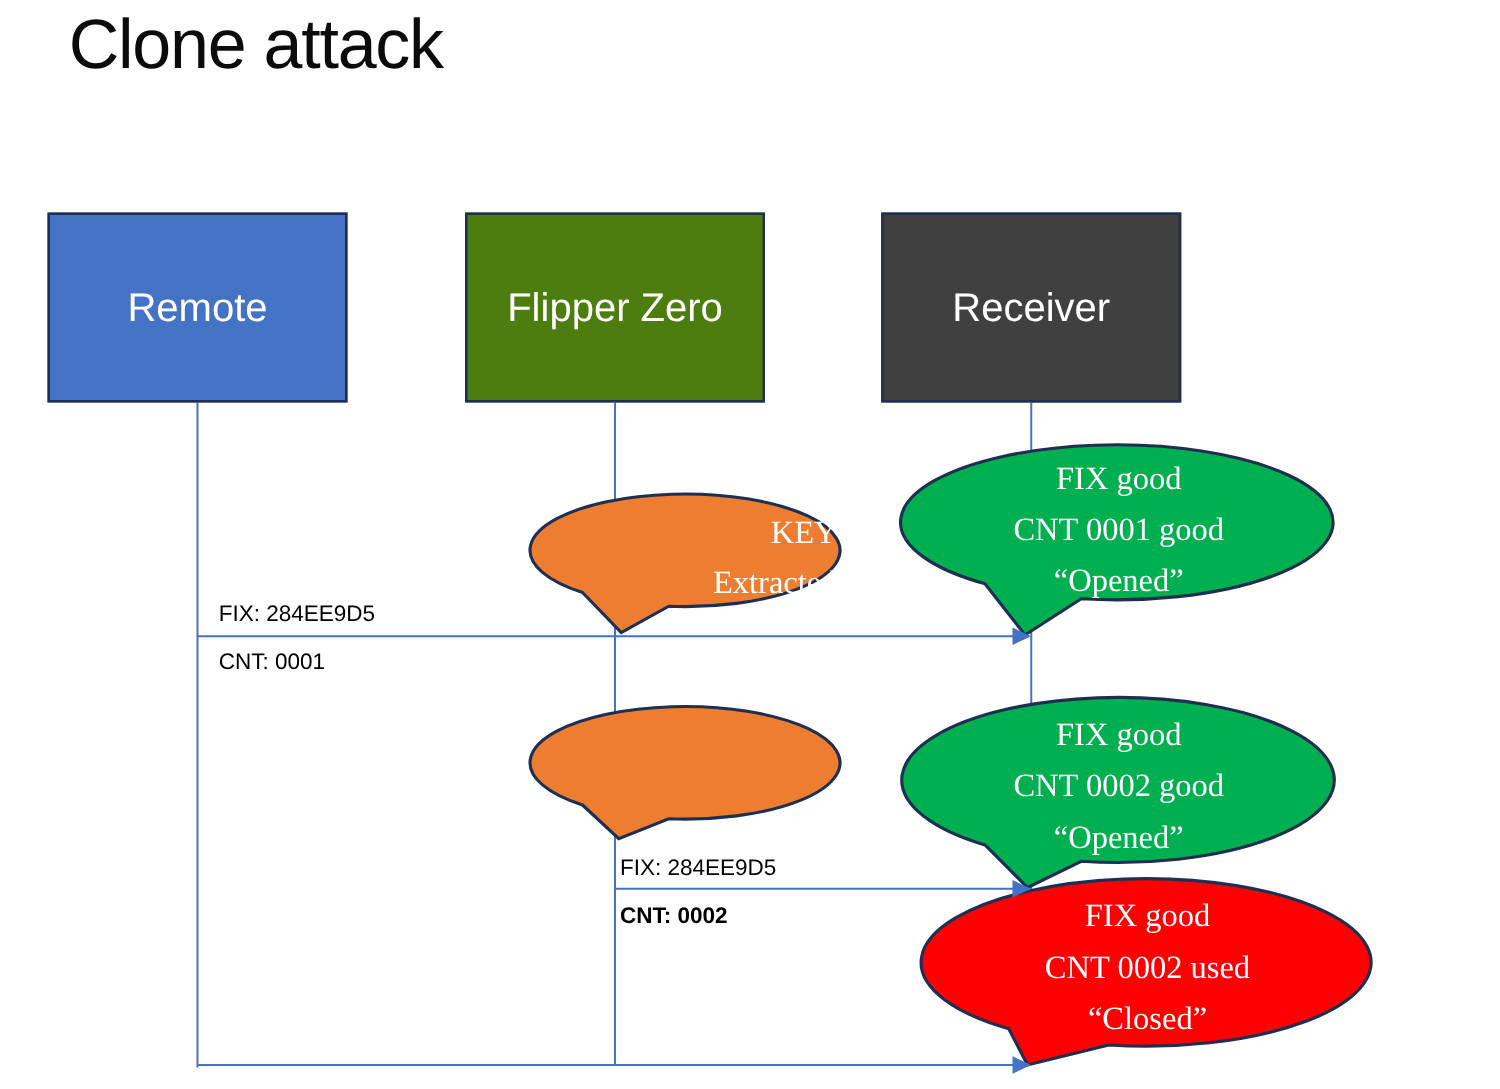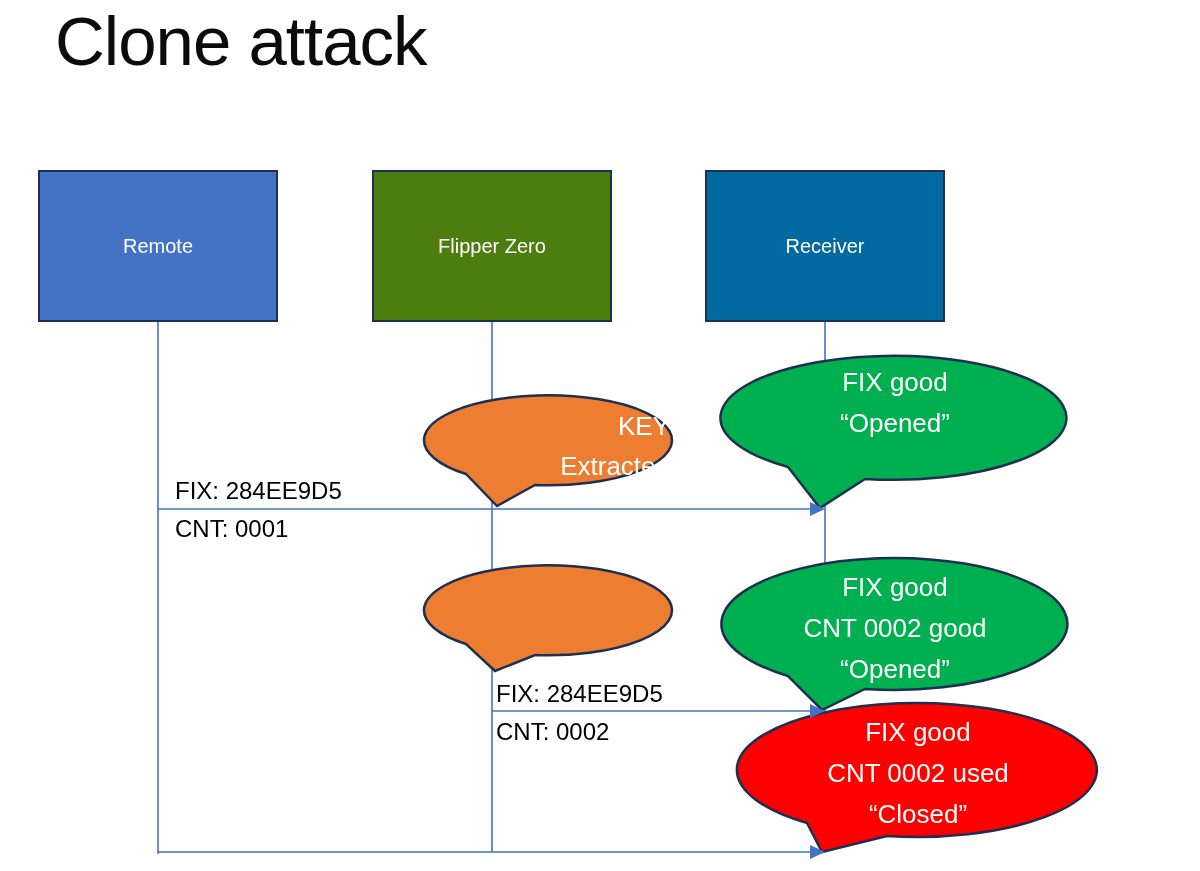--- a/index.html
+++ b/index.html
@@ -2,42 +2,42 @@
 <html><head>
 <meta charset="utf-8">
 <style>
   html,body{margin:0;padding:0;background:#fff;}
   .stage{
     position:relative;width:1200px;height:871px;background:#ffffff;
     font-family:"Liberation Sans", sans-serif;overflow:hidden;
   }
   .title{
     position:absolute;left:55px;top:2px;
-    font-size:69px;font-weight:300;letter-spacing:-1px;color:#0b0b0b;
+    font-size:56px;font-weight:300;letter-spacing:-1px;color:#0b0b0b;
     white-space:nowrap;
   }
   .gfx{position:absolute;left:0;top:0;width:1200px;height:871px;}
   .actor{
     position:absolute;top:170px;width:240px;height:152px;
     border:2.5px solid #1E2F52;box-sizing:border-box;
     display:flex;align-items:center;justify-content:center;
   }
-  .actor-label{color:#ffffff;font-size:20px;white-space:nowrap;}
+  .actor-label{color:#ffffff;font-size:32px;white-space:nowrap;}
   .actor-remote{left:38px;background:#4472C4;}
   .actor-flipper{left:372px;background:#4d7c0f;}
-  .actor-receiver{left:705px;background:#0369a1;}
+  .actor-receiver{left:705px;background:#404040;}
   .callout-text{
     position:absolute;display:flex;flex-direction:column;
     align-items:center;justify-content:flex-start;
     color:#ffffff;font-size:26px;text-align:center;pointer-events:none;
   }
-  .callout-text .ln{line-height:40px;white-space:nowrap;}
+  .callout-text .ln{line-height:40px;white-space:nowrap;font-family:Liberation Serif, serif;}
   .callout-text.three .ln{line-height:41px;}
   .msg-line{
-    position:absolute;color:#000000;font-size:24px;line-height:30px;
+    position:absolute;color:#000000;font-size:18px;line-height:30px;
     white-space:nowrap;
   }
 </style>
 </head>
 <body>
 
 <div class="stage">
 
   <div class="title">Clone attack</div>
 
@@ -72,35 +72,36 @@
     <span class="actor-label">Receiver</span>
   </div>
 
   <div class="callout-text" style="left:422px;top:406px;width:248px;align-items:flex-end;">
     <div class="ln">KEY</div>
     <div class="ln">Extracted</div>
   </div>
 
   <div class="callout-text three" style="left:722px;top:362px;width:346px;">
     <div class="ln">FIX good</div>
+    <div class="ln">CNT 0001 good</div>
     <div class="ln">“Opened”</div>
   </div>
 
 
   <div class="callout-text three" style="left:722px;top:567px;width:346px;">
     <div class="ln">FIX good</div>
     <div class="ln">CNT 0002 good</div>
     <div class="ln">“Opened”</div>
   </div>
 
   <div class="callout-text three" style="left:738px;top:712px;width:360px;">
     <div class="ln">FIX good</div>
     <div class="ln">CNT 0002 used</div>
     <div class="ln">“Closed”</div>
   </div>
 
   <div class="msg-line" style="left:175px;top:476px;">FIX: 284EE9D5</div>
   <div class="msg-line" style="left:175px;top:514px;">CNT: 0001</div>
 
   <div class="msg-line" style="left:496px;top:679px;">FIX: 284EE9D5</div>
-  <div class="msg-line" style="left:496px;top:717px;">CNT: 0002</div>
+  <div class="msg-line" style="left:496px;top:717px;font-weight:bold;">CNT: 0002</div>
 
 </div>
 
 </body></html>

